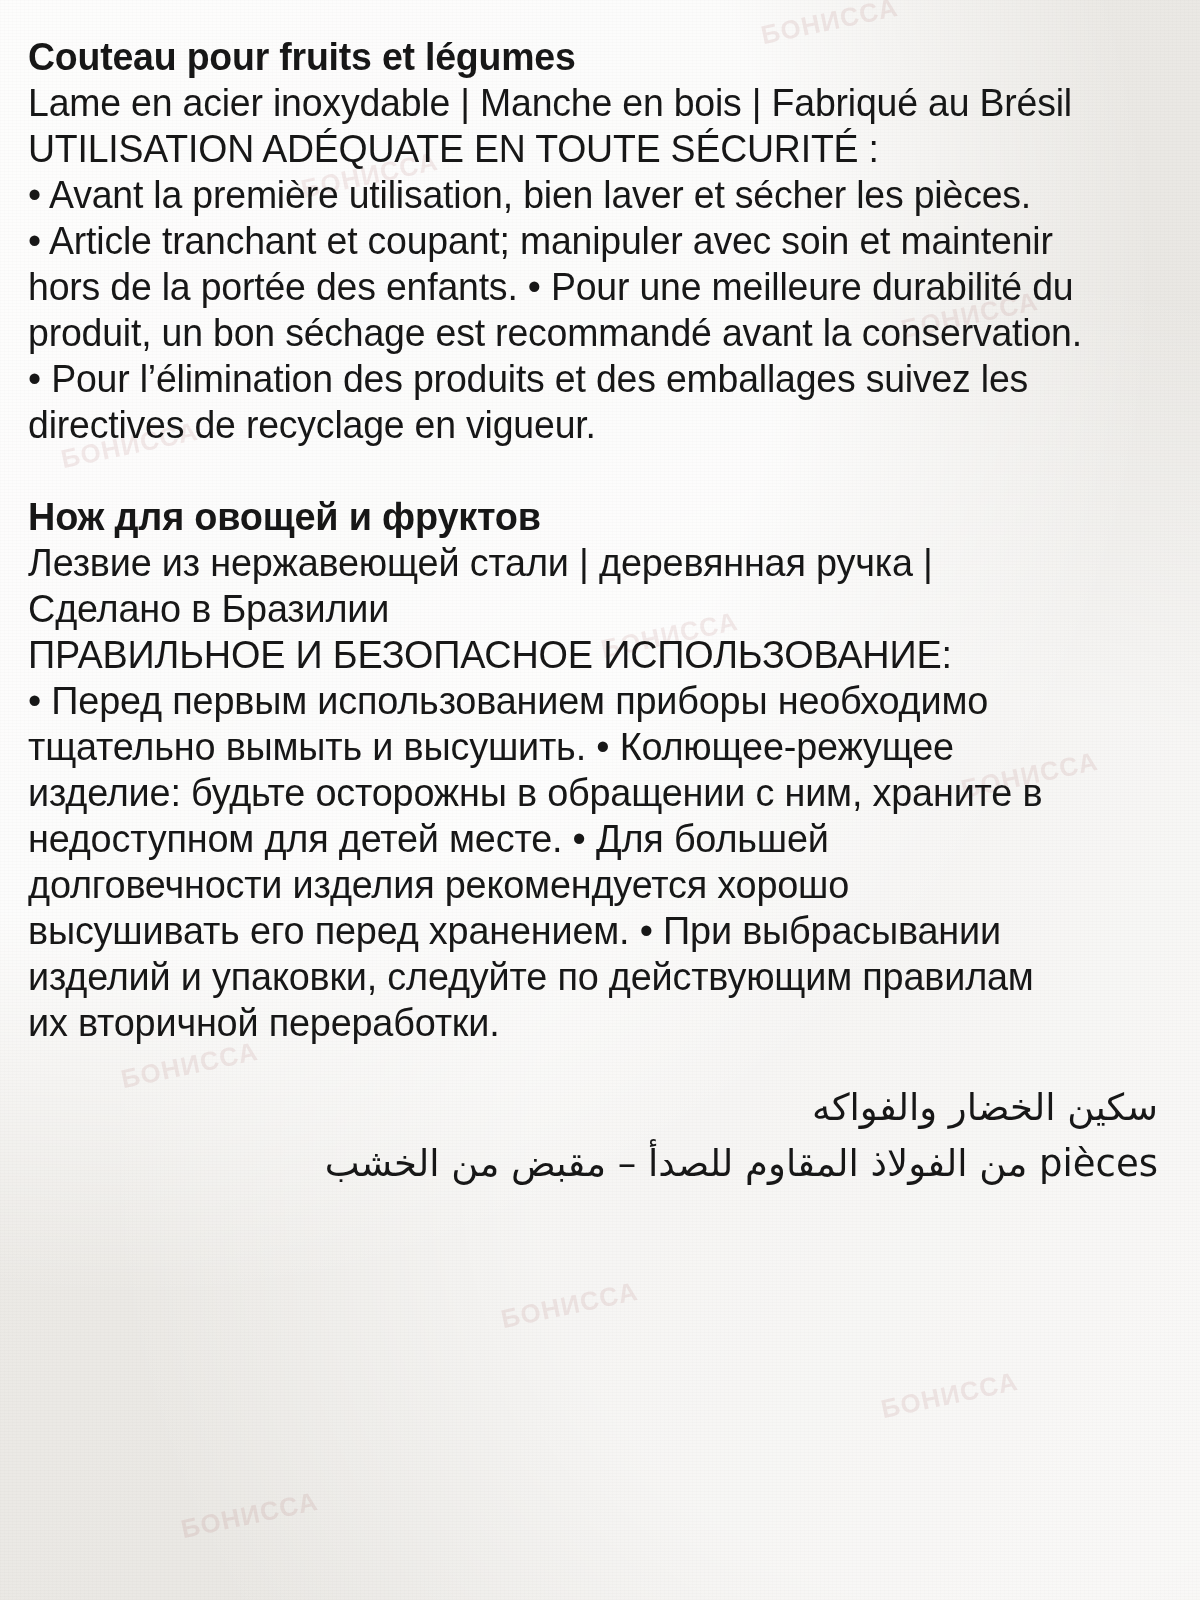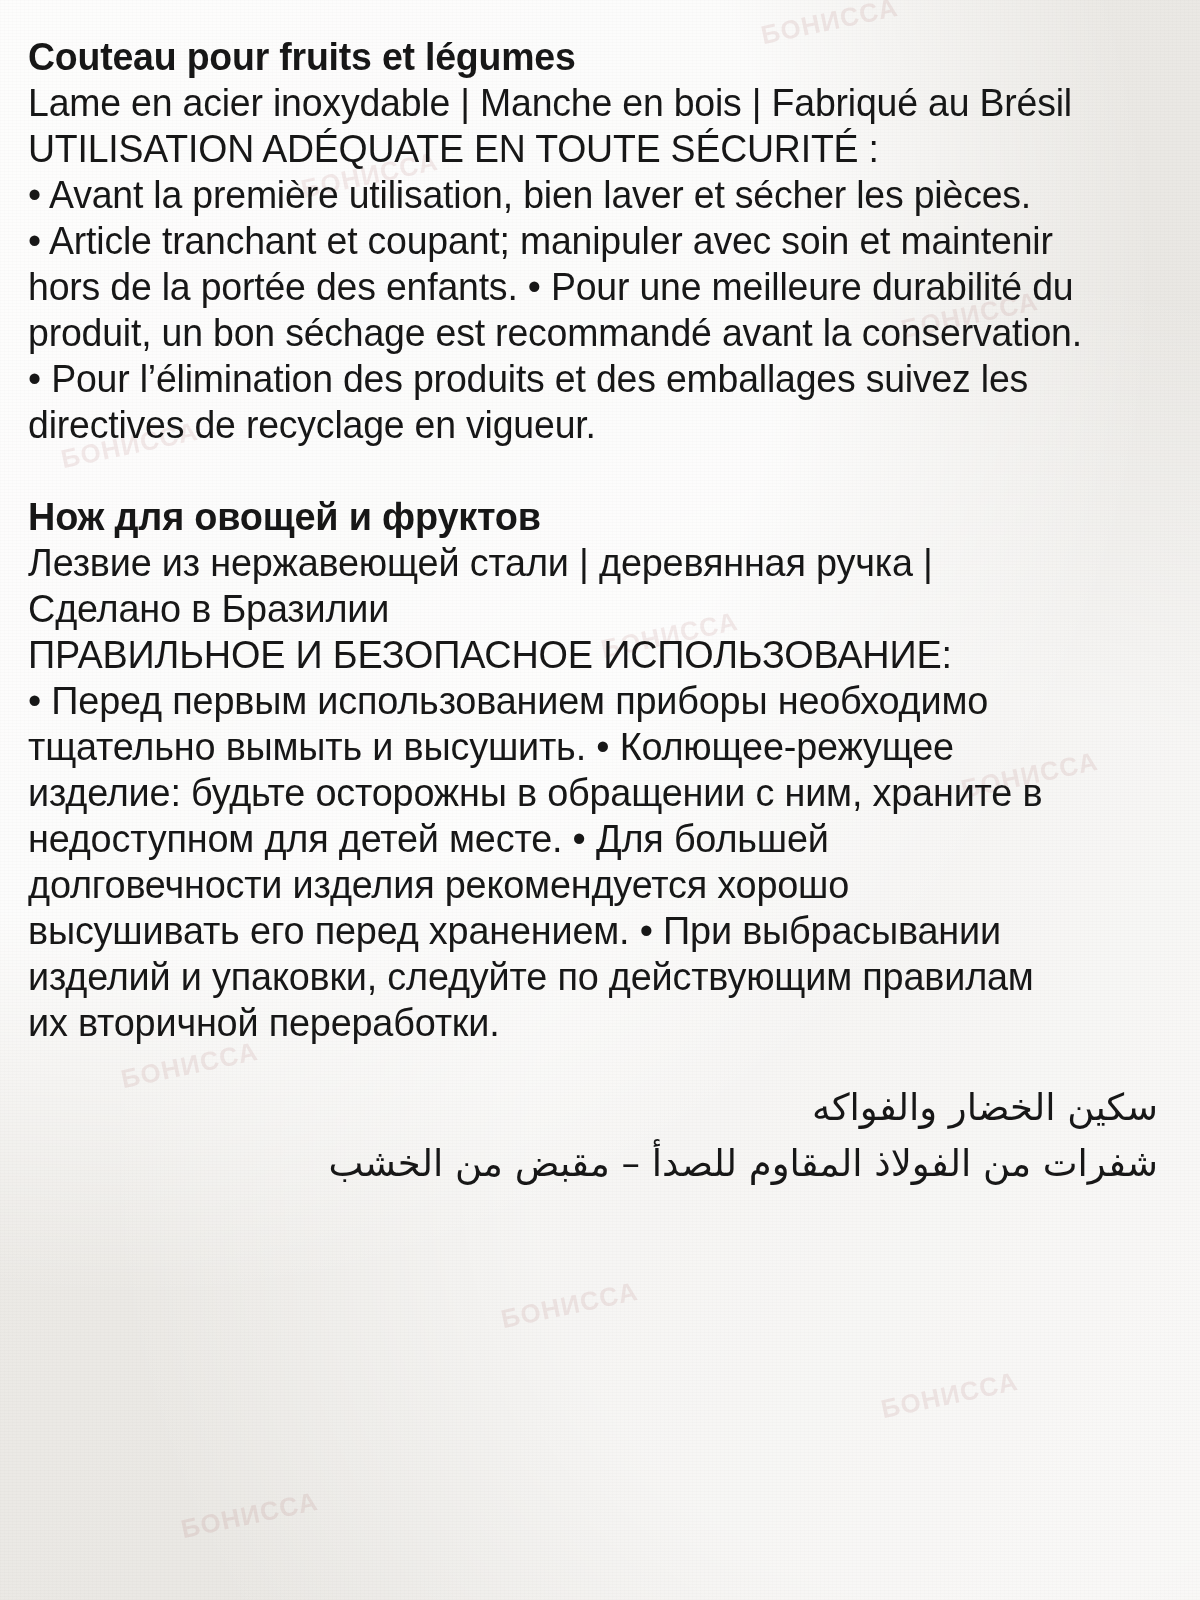--- a/index.html
+++ b/index.html
@@ -158,16 +158,16 @@
     <div class="line light">изделие: будьте осторожны в обращении с ним, храните в</div>
     <div class="line light">недоступном для детей месте. • Для большей</div>
     <div class="line light">долговечности изделия рекомендуется хорошо</div>
     <div class="line light">высушивать его перед хранением. • При выбрасывании</div>
     <div class="line light">изделий и упаковки, следуйте по действующим правилам</div>
     <div class="line light">их вторичной переработки.</div>
   </section>
 
   <section class="block ar">
     <div class="line">سكين الخضار والفواكه</div>
-    <div class="line">شفرات من الفولاذ المقاوم للصدأ  –  مقبض من الخشب</div>
+    <div class="line">pièces من الفولاذ المقاوم للصدأ  –  مقبض من الخشب</div>
   </section>
 
 </div>
 
 </body></html>

